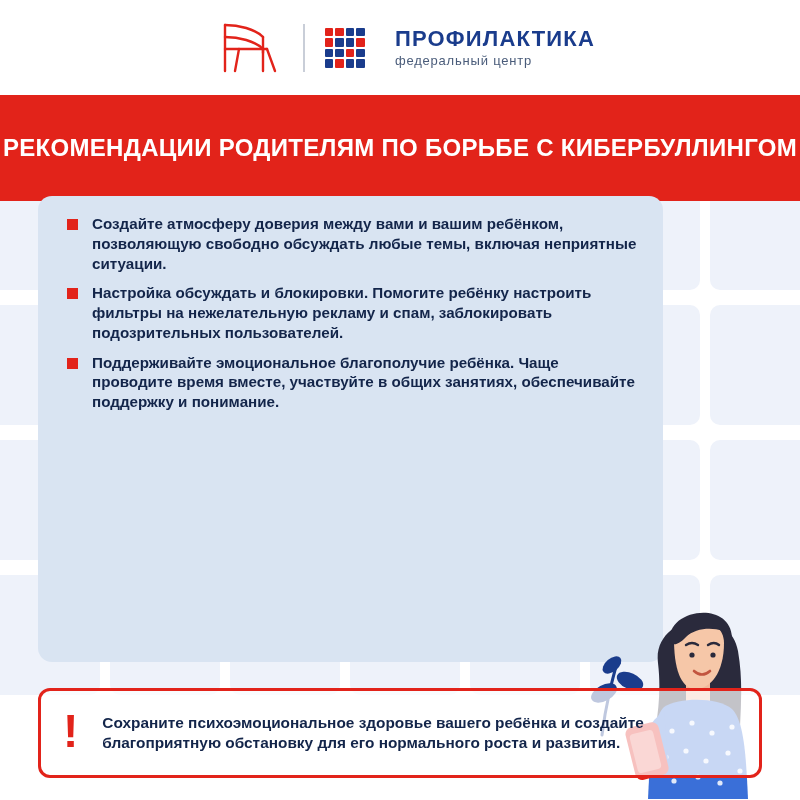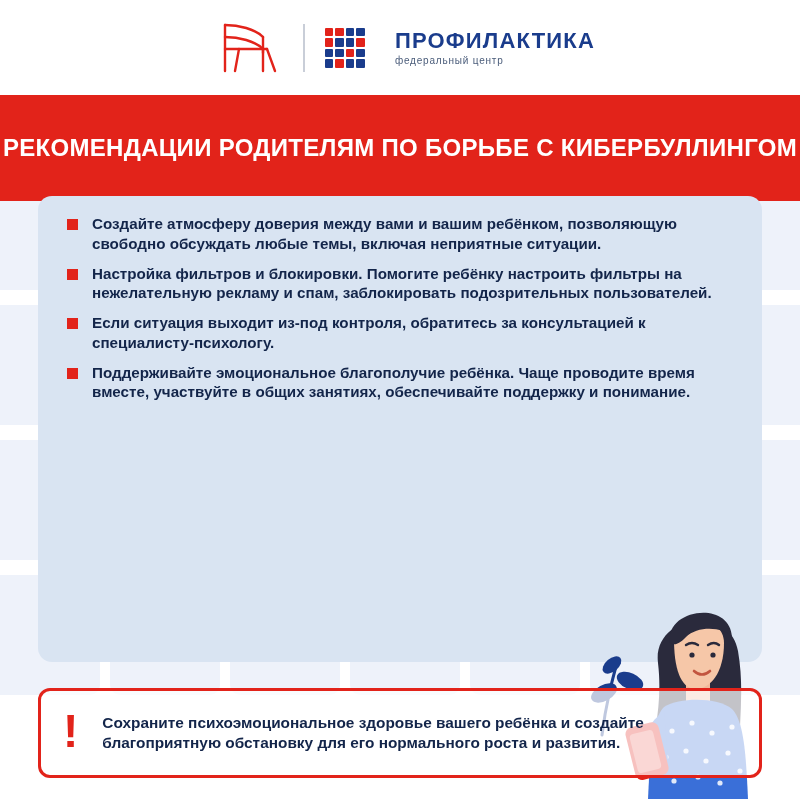--- a/index.html
+++ b/index.html
@@ -83,21 +83,21 @@
     line-height: 1;
     margin-left: 20px;
   }
   .logo-title {
     font-size: 22px;
     font-weight: bold;
     letter-spacing: 1.2px;
     color: #1a3c8c;
   }
   .logo-sub {
-    font-size: 10px;
+    font-size: 13px;
     letter-spacing: 0.8px;
     color: #4a5c7a;
     margin-top: 4px;
   }
 
   
   .title-band {
     position: absolute;
     left: 0;
     top: 95px;
@@ -117,21 +117,21 @@
     line-height: 1.22;
     letter-spacing: 0.3px;
     text-transform: uppercase;
   }
 
   
   .panel {
     position: absolute;
     left: 38px;
     top: 196px;
-    width: 724px;
+    width: 625px;
     height: 466px;
     background: #d9e4f2;
     border-radius: 14px;
     box-sizing: border-box;
     padding: 18px 26px 10px 26px;
   }
   ul.tips {
     list-style: none;
     margin: 0;
     padding: 0;
@@ -276,22 +276,21 @@
     </div>
   </div>
 
   <div class="title-band">
     <h1>РЕКОМЕНДАЦИИ РОДИТЕЛЯМ ПО БОРЬБЕ С КИБЕРБУЛЛИНГОМ</h1>
   </div>
 
   <div class="panel">
     <ul class="tips">
       <li>Создайте атмосферу доверия между вами и вашим ребёнком, позволяющую свободно обсуждать любые темы, включая неприятные ситуации.</li>
-      <li>Настройка фильтров и блокировки. Помогите ребёнку настроить фильтры на нежелательную рекламу и спам, заблокировать подозрительных пользователей.</li>
-      <li>Если ситуация выходит из-под контроля, обратитесь за консультацией к специалисту-психологу.</li>
+      <li>Настройка обсуждать и блокировки. Помогите ребёнку настроить фильтры на нежелательную рекламу и спам, заблокировать подозрительных пользователей.</li>
       <li>Поддерживайте эмоциональное благополучие ребёнка. Чаще проводите время вместе, участвуйте в общих занятиях, обеспечивайте поддержку и понимание.</li>
     </ul>
   </div>
 
   <div class="illustration">
     <svg width="230" height="215" viewBox="0 0 230 215" fill="none">
 
       <path d="M62 150 C66 118, 72 96, 78 74" stroke="#1a3c8c" stroke-width="3" stroke-linecap="round"></path>
       <ellipse cx="64" cy="108" rx="14" ry="8" transform="rotate(-28 64 108)" fill="#1a3c8c"></ellipse>
       <ellipse cx="90" cy="96" rx="14" ry="8" transform="rotate(24 90 96)" fill="#1a3c8c"></ellipse>

